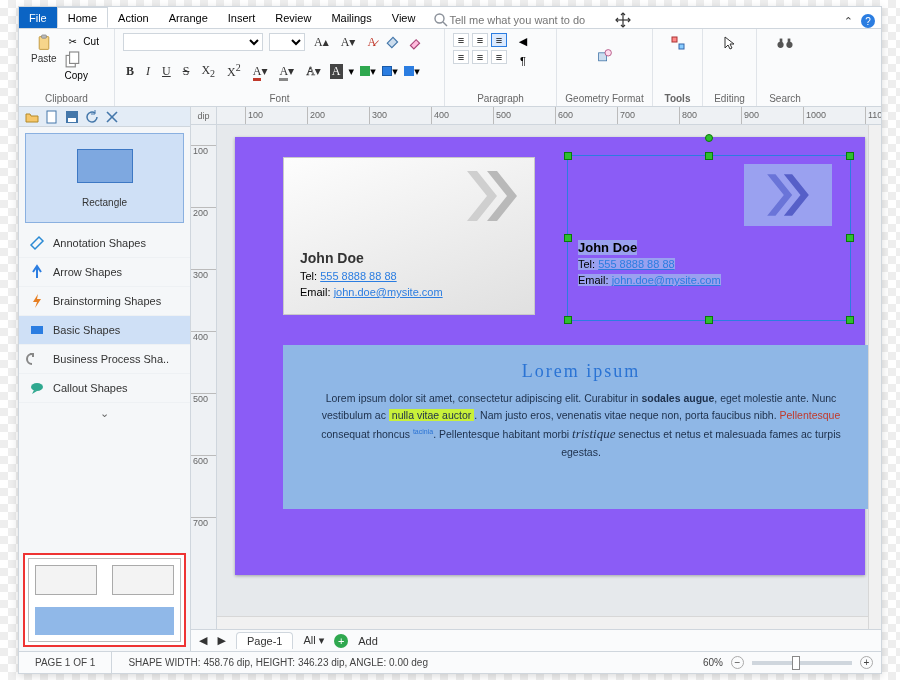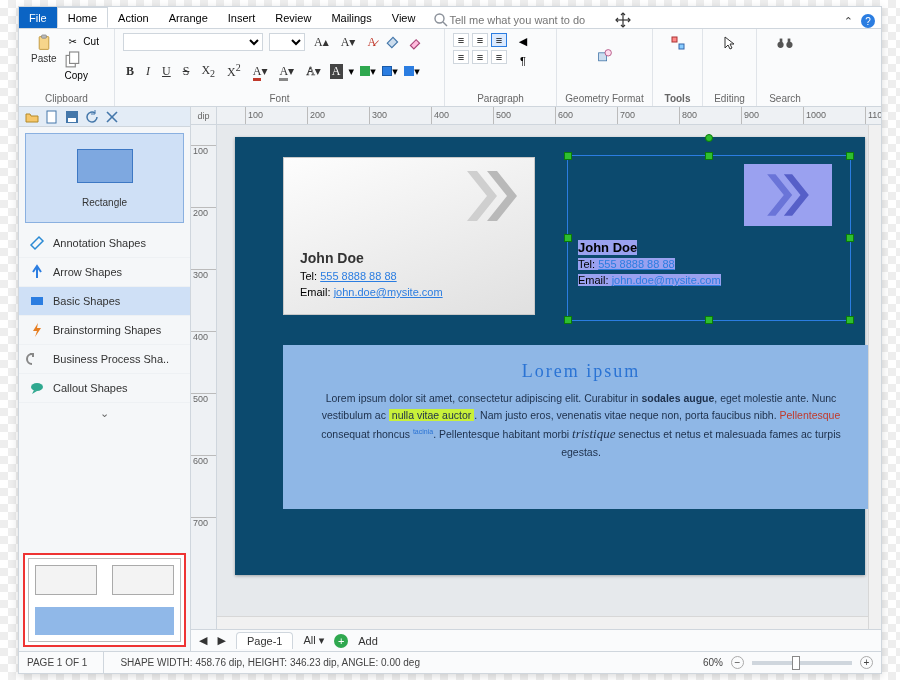--- a/index.html
+++ b/index.html
@@ -54,21 +54,21 @@
 .rulerrow{display:flex;height:18px;background:#eef1f4;border-bottom:1px solid #cfd6dd;gap:8px;}
 .rcorner{width:26px;border-right:1px solid #cfd6dd;font-size:9px;display:flex;align-items:center;justify-content:center;color:#666;}
 .hruler{flex:1;position:relative;overflow:hidden;font-size:9px;color:#666;}
 .hruler .tick{position:absolute;top:0;height:100%;border-left:1px solid #bbb;padding-left:2px;line-height:16px;}
 .canvasrow{flex:1;display:flex;min-height:0;}
 .vruler{width:26px;border-right:1px solid #cfd6dd;background:#eef1f4;position:relative;font-size:9px;color:#666;}
 .vruler .tick{position:absolute;left:0;width:100%;border-top:1px solid #bbb;padding-left:2px;}
 .canvas{flex:1;position:relative;background:#e6e9ec;overflow:hidden;}
 .canvas .scrollbar-v{position:absolute;right:0;top:0;bottom:0;width:13px;background:#f1f1f1;border-left:1px solid #d7d7d7;}
 .canvas .scrollbar-h{position:absolute;left:0;right:13px;bottom:0;height:13px;background:#f1f1f1;border-top:1px solid #d7d7d7;}
-.page{position:absolute;left:18px;top:12px;width:630px;height:438px;background:#0c4a6e;box-shadow:0 1px 3px rgba(0,0,0,.3);}
+.page{position:absolute;left:18px;top:12px;width:630px;height:438px;background:#8b5cf6;box-shadow:0 1px 3px rgba(0,0,0,.3);}
 
 .card{position:absolute;border:1px solid #c9c9c9;background:linear-gradient(160deg,#fdfdfd 0%,#e0e0e0 100%);}
 .cardL{left:48px;top:20px;width:252px;height:158px;}
 .cardL .chev{position:absolute;right:12px;top:8px;}
 .cardL .nm{position:absolute;left:16px;bottom:48px;font-weight:bold;font-size:14px;color:#333;}
 .cardL .tel{position:absolute;left:16px;bottom:32px;font-size:11px;}
 .cardL .eml{position:absolute;left:16px;bottom:16px;font-size:11px;}
 .tel .v,.eml .v{color:#2b7de1;text-decoration:underline;}
 
 .selbox{position:absolute;left:332px;top:18px;width:284px;height:166px;border:1px solid #2b7de1;}
@@ -85,21 +85,21 @@
 .lorembox .lbody{font-size:10.5px;line-height:1.6;}
 .lorembox .yl{background:#c8f03a;padding:0 3px;}
 .lorembox .red{color:#c0392b;}
 .lorembox .scr{font-family:"Brush Script MT",cursive;font-size:13px;font-style:italic;}
 .lorembox sup{font-size:7px;color:#2a73d4;}
 
 .pagetabs{height:22px;border-top:1px solid #cfd6dd;background:#fafbfc;display:flex;align-items:center;gap:10px;padding:0 8px;font-size:11px;color:#333;}
 .ptab{border:1px solid #cfd6dd;border-bottom:none;border-radius:4px 4px 0 0;padding:2px 10px;background:#fff;}
 .addbtn{width:14px;height:14px;border-radius:50%;background:#2fa84f;color:#fff;display:inline-flex;align-items:center;justify-content:center;font-size:11px;}
 
-.statusbar{height:22px;border-top:1px solid #cfd6dd;background:#fafbfc;display:flex;align-items:center;font-size:10px;color:#444;}
+.statusbar{height:22px;border-top:1px solid #cfd6dd;background:#fafbfc;display:flex;align-items:center;font-size:10px;color:#444;padding-left:8px;}
 .statusbar .sdiv{border-left:1px solid #cfd6dd;height:100%;margin:0 8px;}
 .statusbar .seg{padding:0 8px;}
 .zoomslider{width:100px;height:4px;background:#cfd6dd;position:relative;margin:0 8px;}
 .zoomslider .zthumb{position:absolute;width:8px;height:14px;background:#fff;border:1px solid #888;top:-5px;left:40%;}
 svg{overflow:visible;}
 </style>
 </head>
 <body>
 <div class="checker"></div>
 
@@ -297,31 +297,31 @@
                 <path d="M2 10 L10 2 L14 6 L6 14 Z" fill="none" stroke="#2b8ad4" stroke-width="1.5"></path>
               </svg></span>
             <span>Annotation Shapes</span>
           </div>
         <div class="catitem">
             <span class="cico"><svg viewBox="0 0 16 16">
                 <path d="M8 14 L8 4 M4 8 L8 2 L12 8" fill="none" stroke="#2b7de1" stroke-width="2"></path>
               </svg></span>
             <span>Arrow Shapes</span>
           </div>
+        <div class="catitem">
+            <span class="cico"><svg viewBox="0 0 16 16">
+                <path d="M9 1 L4 9 H8 L6 15 L12 6 H8 Z" fill="#e67e22"></path>
+              </svg></span>
+            <span>Brainstorming Shapes</span>
+          </div>
         <div class="catitem sel">
             <span class="cico"><svg viewBox="0 0 16 16">
                 <rect x="2" y="4" width="12" height="8" fill="#2b7de1"></rect>
               </svg></span>
             <span>Basic Shapes</span>
-          </div>
-        <div class="catitem">
-            <span class="cico"><svg viewBox="0 0 16 16">
-                <path d="M9 1 L4 9 H8 L6 15 L12 6 H8 Z" fill="#e67e22"></path>
-              </svg></span>
-            <span>Brainstorming Shapes</span>
           </div>
         <div class="catitem">
             <span class="cico"><svg viewBox="0 0 16 16">
                 <path d="M3 3 a5 5 0 1 0 0 10" fill="none" stroke="#888" stroke-width="2"></path>
                 <polyline points="1,3 4,3 4,6" fill="none" stroke="#888" stroke-width="2"></polyline>
               </svg></span>
             <span>Business Process Sha..</span>
           </div>
         <div class="catitem">
             <span class="cico"><svg viewBox="0 0 16 16">

